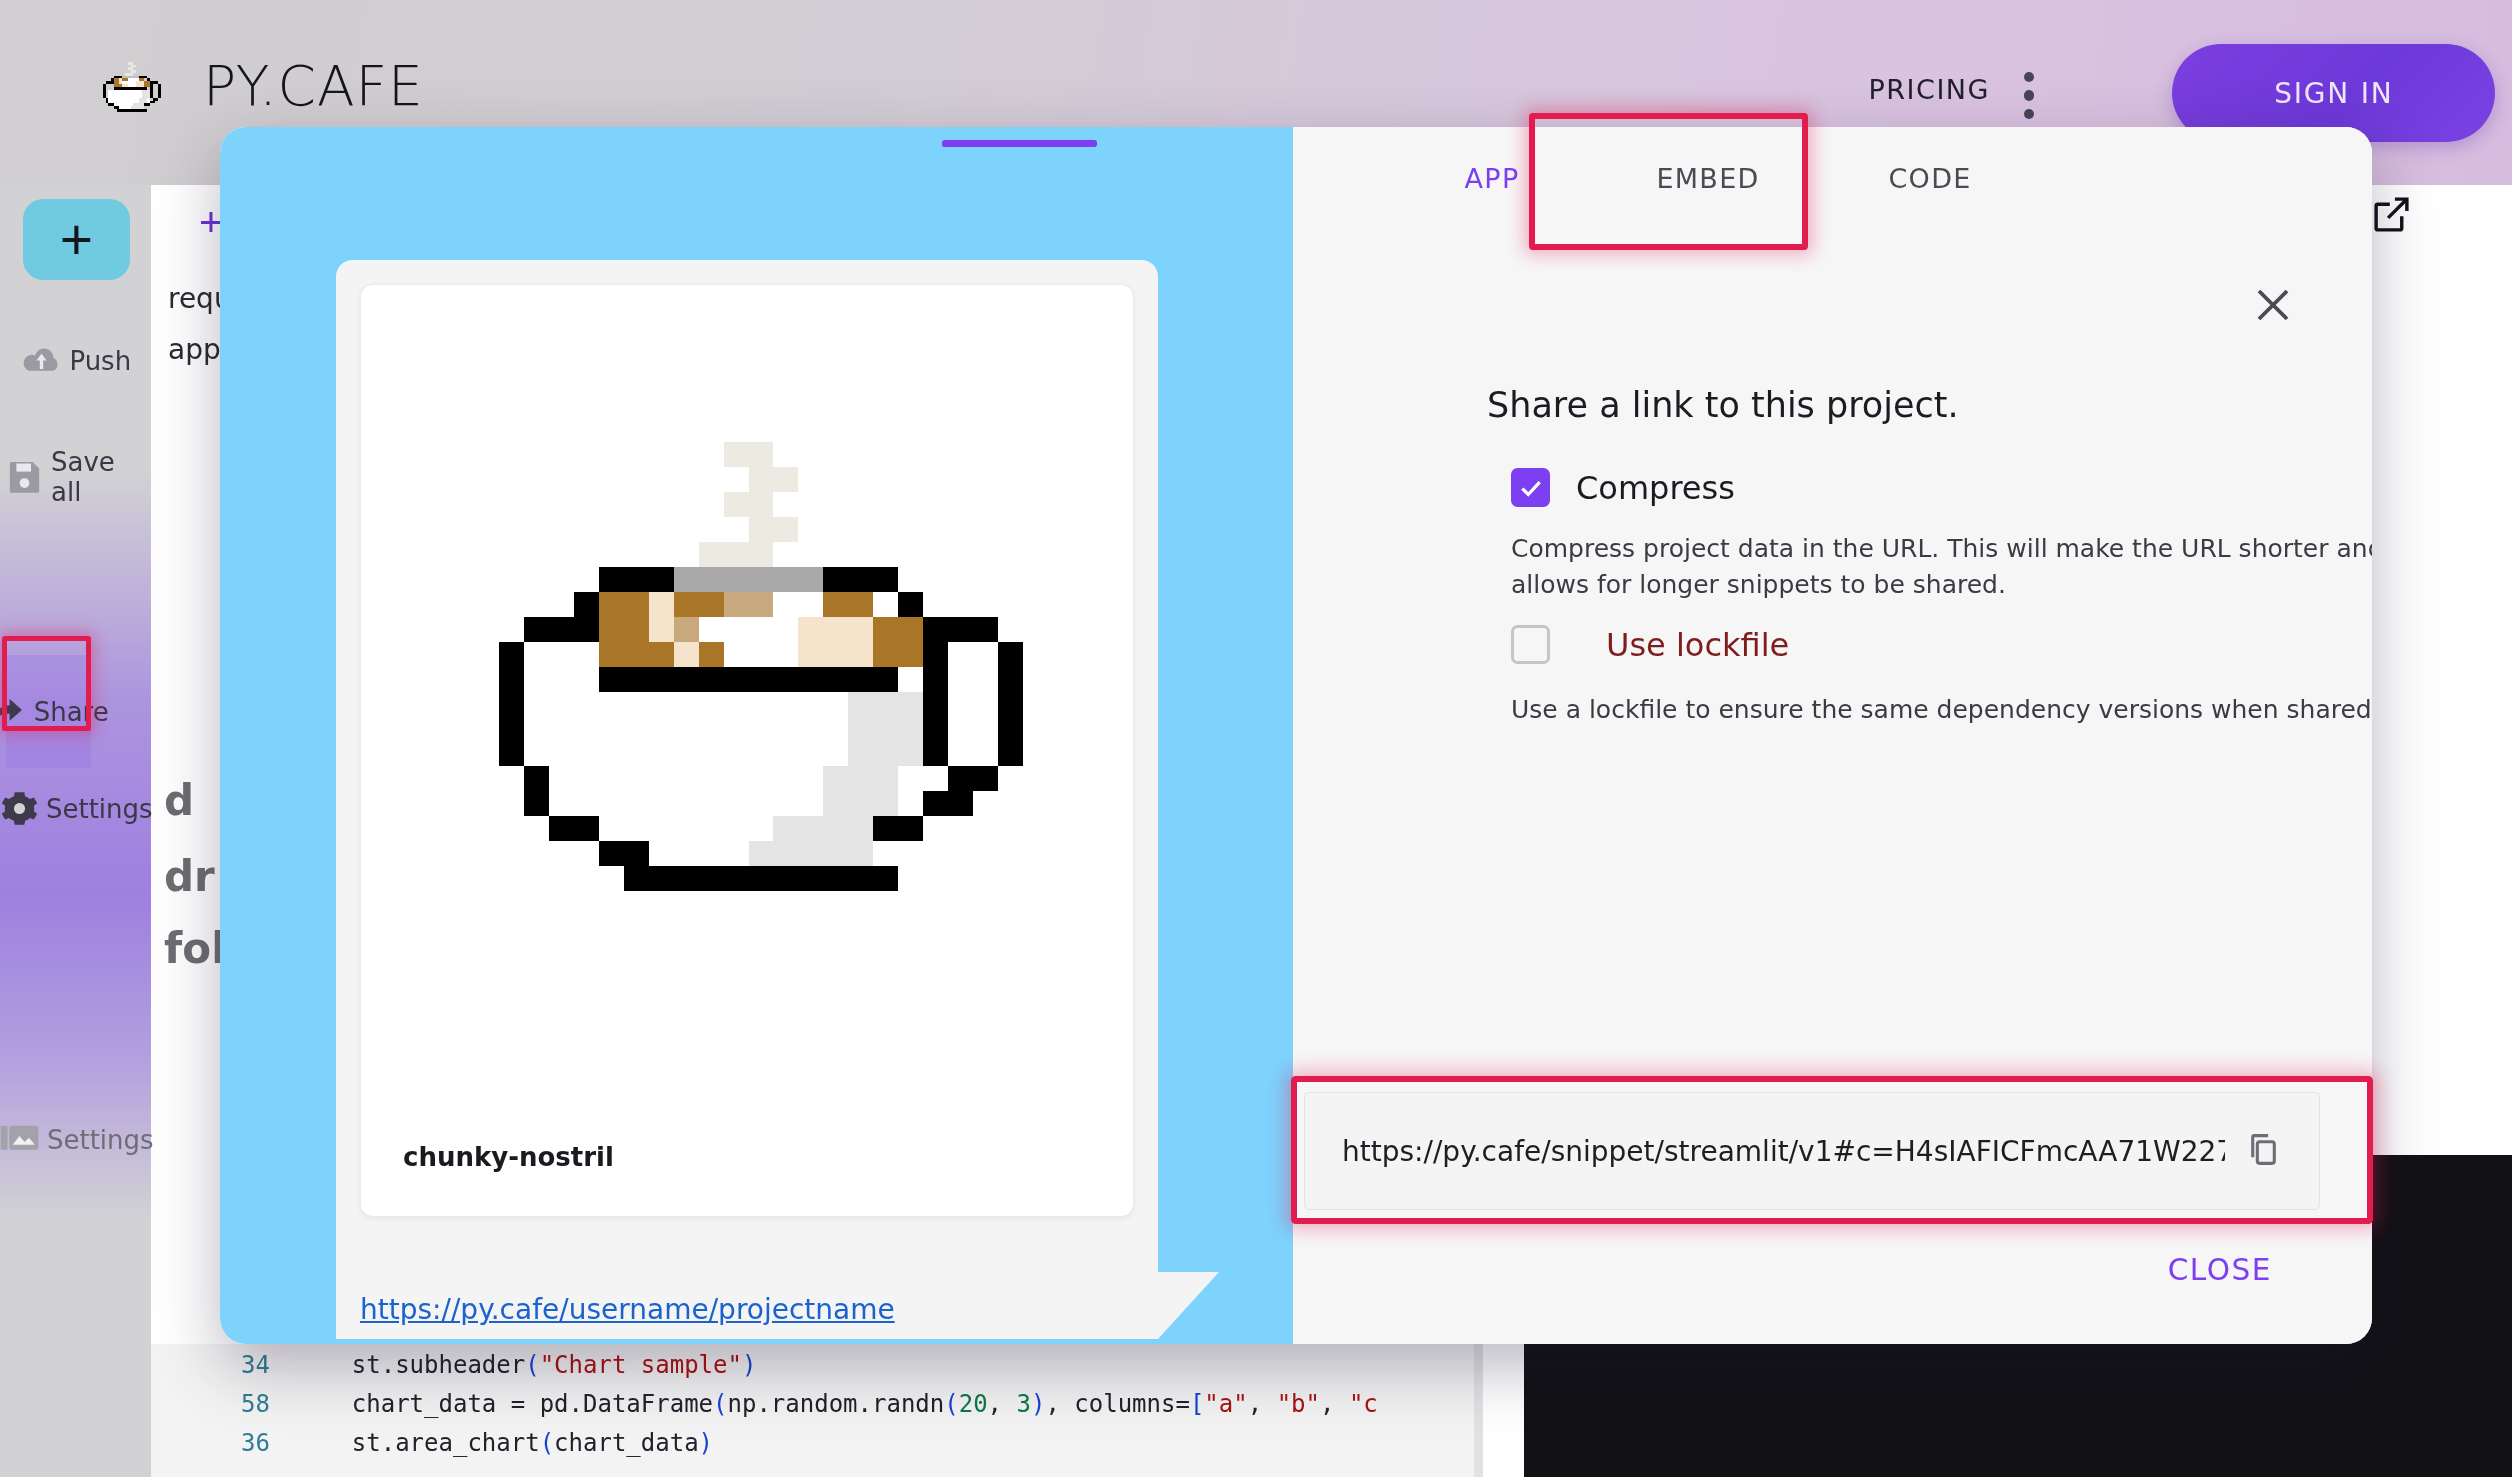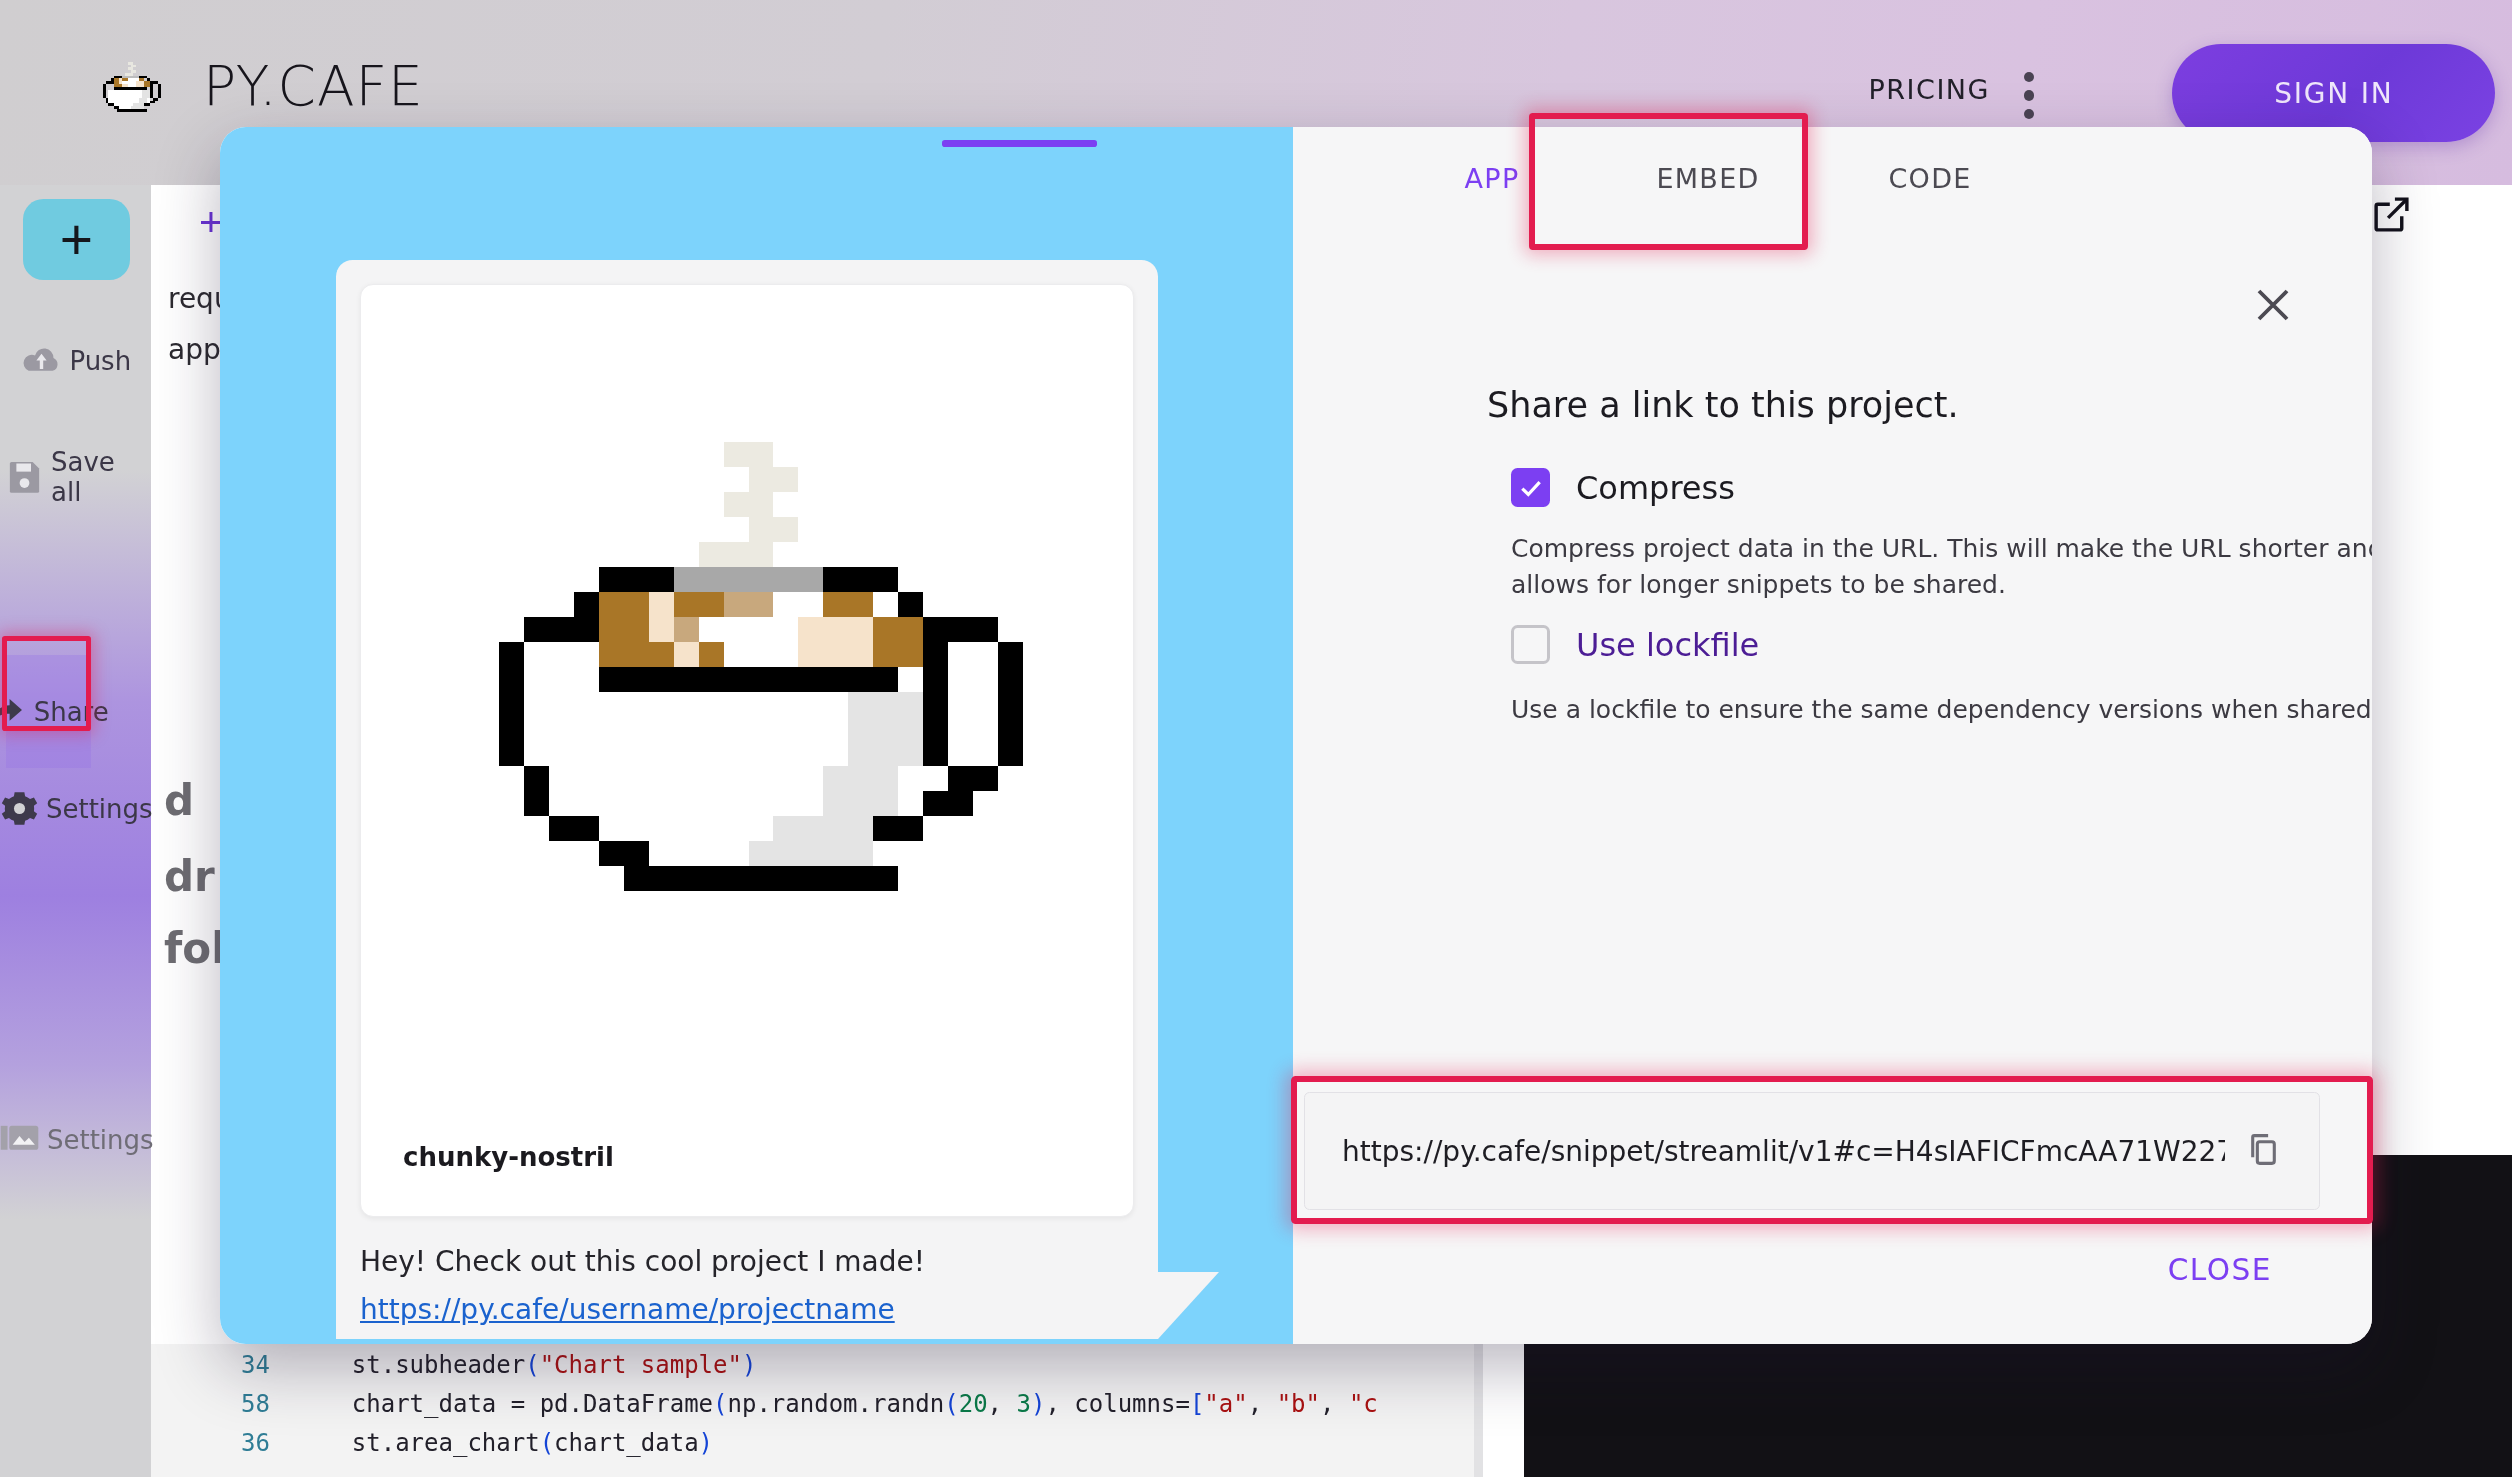--- a/index.html
+++ b/index.html
@@ -164,21 +164,21 @@
   .share-head {
     position: absolute; left: 194px; top: 155px;
     font-size: 35px; color: #1c1b21; font-family: "DejaVu Sans", sans-serif;
   }
   .check-row { position: absolute; display:flex; align-items:center; gap: 26px; }
   .cb { width: 39px; height: 39px; border-radius: 6.5px; display:flex; align-items:center; justify-content:center; }
   .cb.on { background: #7c3ff2; }
   .cb.off { border: 3.7px solid #c5c4c9; background: transparent; }
   .cb svg { display:block; }
   .cb-label { font-size: 32px; color: #1c1b21; font-family: "DejaVu Sans", sans-serif; }
-  .cb-label.dim { color: #4c1d95; }
+  .cb-label.dim { color: #7f1d1d; margin-left: 30px; }
   .help-text {
     position: absolute; font-size: 25px; line-height: 1.42; color: #3c3a42;
     font-family: "DejaVu Sans", sans-serif;
   }
 
   .url-box {
     position: absolute; left: 1304px; top: 1092px; width: 1016px; height: 118px;
     background: #f4f4f5; border: 0.9px solid #e2e1e6; border-radius: 5.5px;
     display:flex; align-items:center; padding: 0 37px; gap: 20.3px;
   }
@@ -444,21 +444,20 @@
             <rect x="15" y="10" width="3" height="3"></rect>
               <rect x="14" y="13" width="3" height="2"></rect>
             <rect x="12" y="15" width="4" height="1"></rect>
               <rect x="11" y="16" width="5" height="1"></rect>
           </g>
         </svg>
       </div>
       <div class="preview-title">chunky-nostril</div>
     </div>
 
-    <div class="share-msg">Hey! Check out this cool project I made!</div>
     <div class="share-link">https://py.cafe/username/projectname</div>
   </div>
 
   <div class="modal-right">
     <div class="tabs">
       <div class="tab" id="tab-app">APP</div>
       <div class="tab" id="tab-embed">EMBED</div>
       <div class="tab" id="tab-code">CODE</div>
     </div>
 

